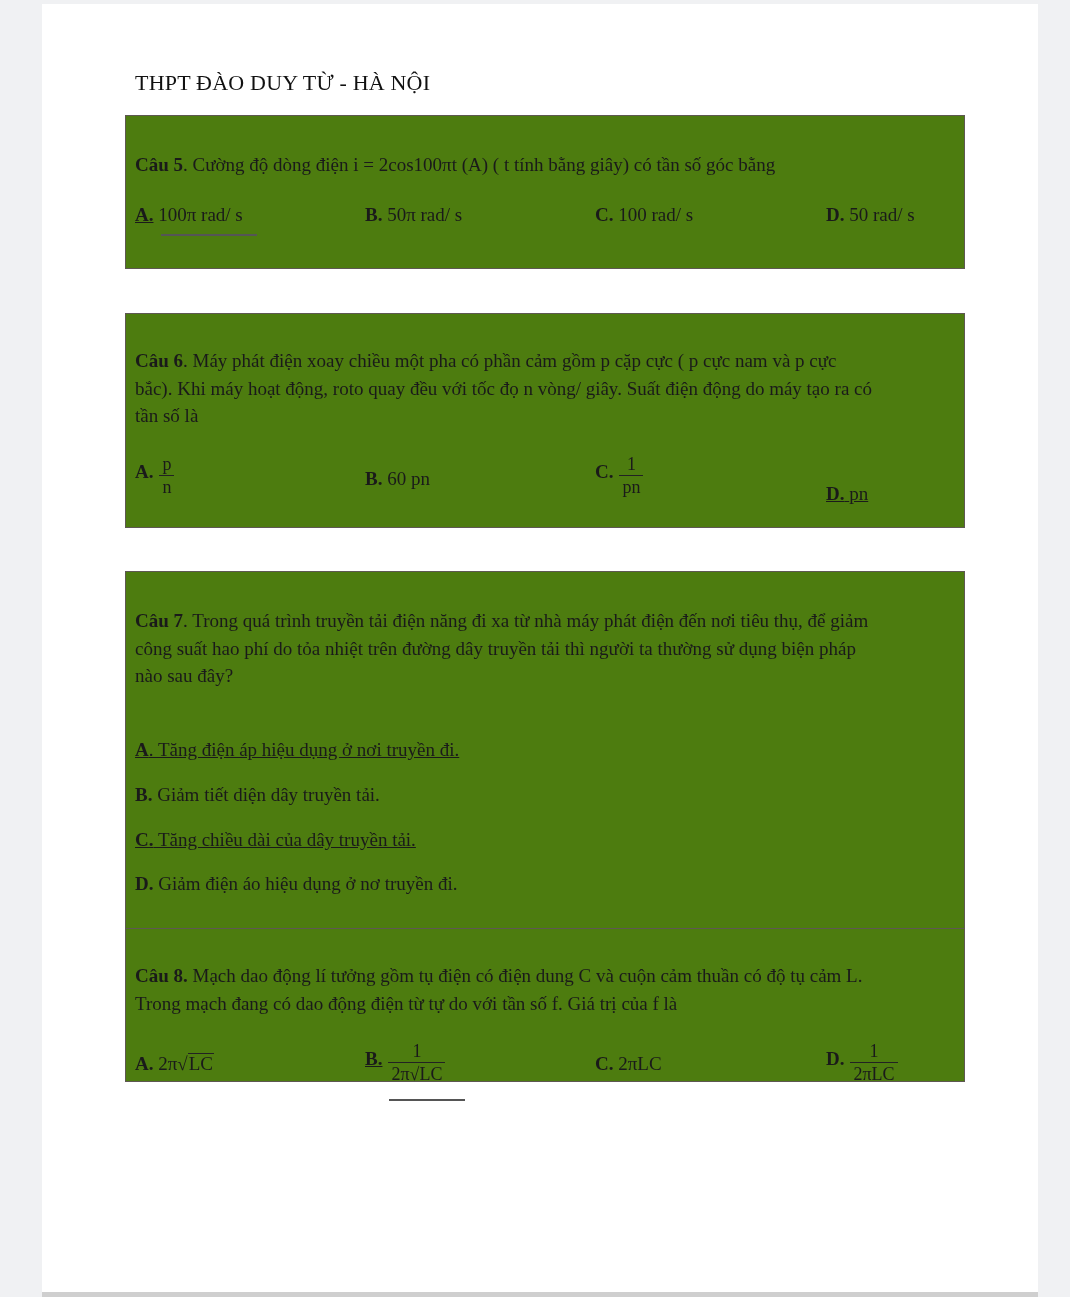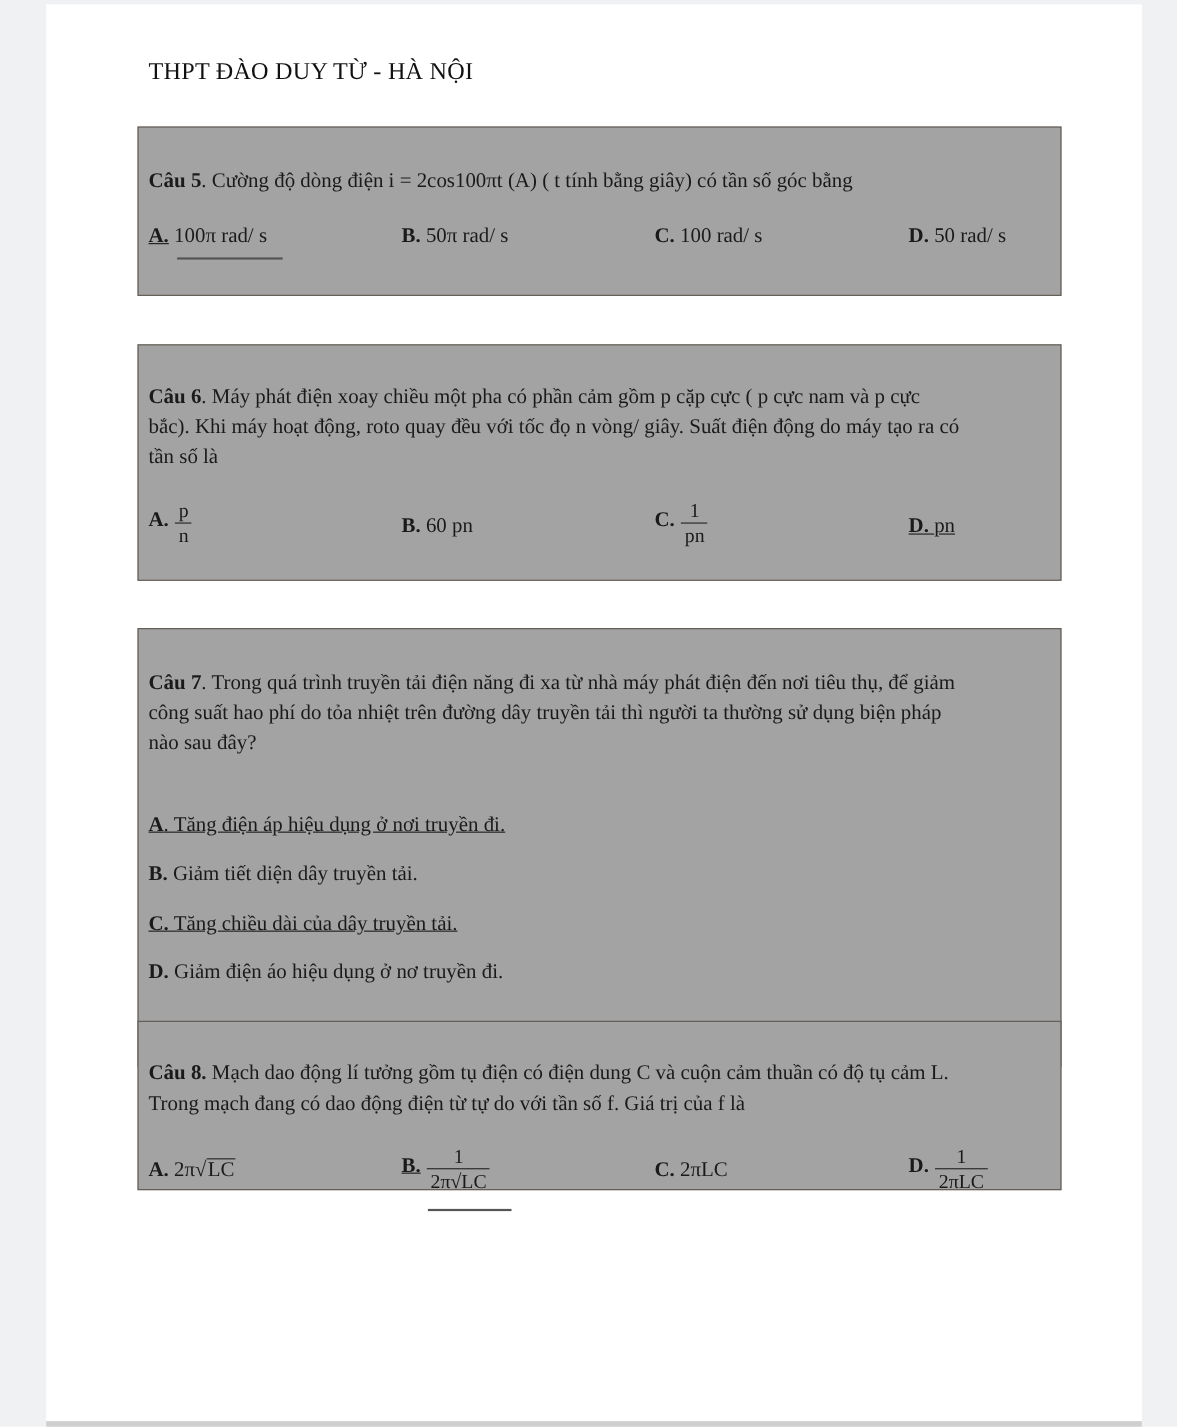--- a/index.html
+++ b/index.html
@@ -27,31 +27,31 @@
       position: absolute;
       left: 42px;
       top: 1292px;
       width: 996px;
       height: 5px;
       background: #cfcfcf;
     }
     .school-title {
       position: absolute;
       left: 93px;
-      top: 48px;
+      top: 66px;
       font-size: 22px;
       letter-spacing: 0.2px;
       color: #111;
       white-space: nowrap;
     }
     .qbox {
       position: absolute;
       left: 83px;
       width: 840px;
-      background: #a3a3a3;
+      background: #4d7c0f;
       border: 1.5px solid #5e5852;
       box-sizing: border-box;
     }
     .qtext {
       position: absolute;
       left: 9px;
       right: 10px;
       font-size: 19px;
       line-height: 27.5px;
     }
@@ -149,21 +149,21 @@
     <div class="opt" style="left:9px; top:138px;">
       <span class="olabel">A.</span><span class="frac"><span class="num">p</span><span class="den">n</span></span>
     </div>
     <div class="opt" style="left:239px; top:153px;">
       <span class="olabel">B.</span>
       <span>60 pn</span>
     </div>
     <div class="opt" style="left:469px; top:138px;">
       <span class="olabel">C.</span><span class="frac"><span class="num">1</span><span class="den">pn</span></span>
     </div>
-    <div class="opt" style="left:700px; top:153px;">
+    <div class="opt" style="left:700px; top:168px;">
       <span class="ul"><span class="olabel">D.</span> <span>pn</span></span>
     </div>
   </div>
 
   <div class="qbox" style="top:567px; height:399px;">
     <div class="qtext" style="top:35px;">
       <div><span class="qlabel">Câu 7</span><span>. Trong quá trình truyền tải điện năng đi xa từ nhà máy phát điện đến nơi tiêu thụ, để giảm</span></div>
       <div>công suất hao phí do tỏa nhiệt trên đường dây truyền tải thì người ta thường sử dụng biện pháp</div>
       <div>nào sau đây?</div>
     </div>

